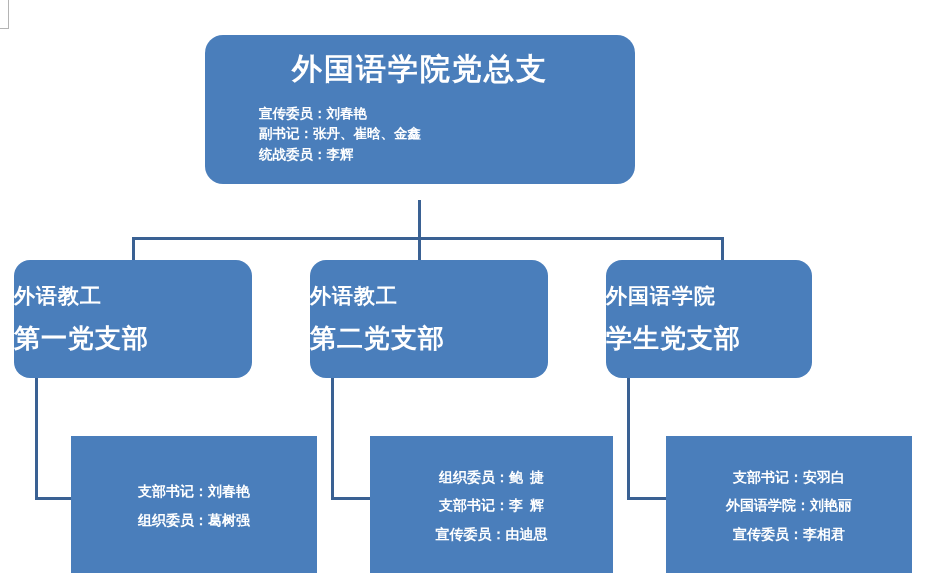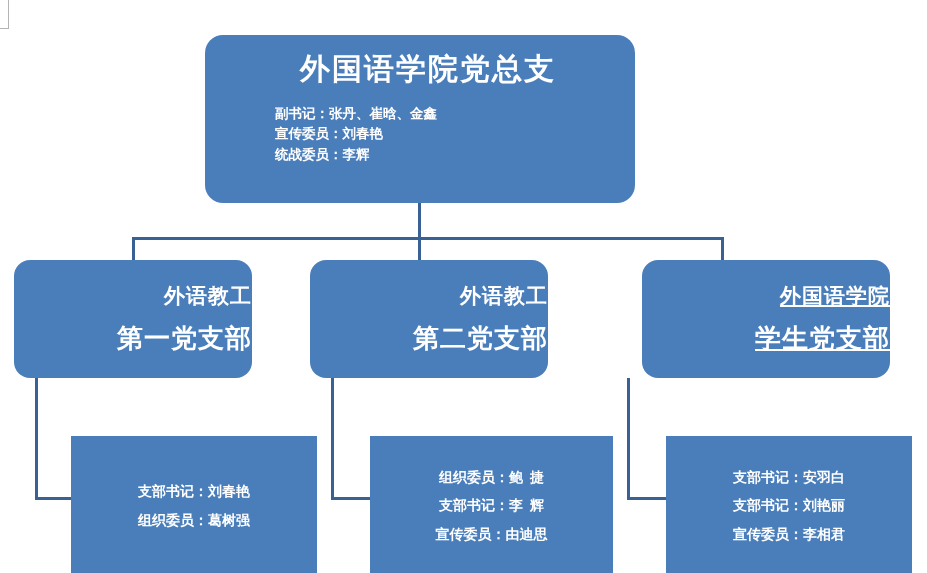--- a/index.html
+++ b/index.html
@@ -57,23 +57,23 @@
   }
   .node.rounded {
     border-radius: 16px;
   }
 
   
   #node-root {
     left: 205px;
     top: 35px;
     width: 430px;
-    height: 168px;
+    height: 149px;
     border-radius: 18px;
-    padding: 14px 22px 0 38px;
+    padding: 14px 22px 0 22px;
   }
   .root-title {
     text-align: center;
     font-size: 30px;
     font-weight: bold;
     letter-spacing: 2px;
     line-height: 1.35;
     margin-bottom: 14px;
   }
   .root-roles {
@@ -87,39 +87,39 @@
   .root-roles-col {
     white-space: nowrap;
   }
 
   
   .branch {
     top: 260px;
     height: 118px;
     display: flex;
     flex-direction: column;
-    align-items: flex-end;
+    align-items: flex-start;
     justify-content: center;
   }
   .branch .l1 {
     font-size: 21px;
     font-weight: bold;
     letter-spacing: 1px;
     line-height: 1.2;
     margin-bottom: 14px;
   }
   .branch .l2 {
     font-size: 26px;
     font-weight: bold;
     letter-spacing: 1px;
     line-height: 1.2;
   }
   #node-branch-1 { left: 14px;  width: 238px; }
   #node-branch-2 { left: 310px; width: 238px; }
-  #node-branch-3 { left: 642px; width: 248px; text-decoration: underline; }
+  #node-branch-3 { left: 606px; width: 206px; }
 
   
   .leaf {
     top: 436px;
     height: 137px;
     display: flex;
     flex-direction: column;
     justify-content: center;
     padding-top: 4px;
     box-sizing: border-box;
@@ -169,22 +169,22 @@
   <div class="line" id="line-elbow-1-h"></div>
   <div class="line" id="line-elbow-2-v"></div>
   <div class="line" id="line-elbow-2-h"></div>
   <div class="line" id="line-elbow-3-v"></div>
   <div class="line" id="line-elbow-3-h"></div>
 
   <div class="node rounded" id="node-root">
     <div class="root-title">外国语学院党总支</div>
     <div class="root-roles">
       <div class="root-roles-col">
+        <div>宣传委员：刘春艳</div>
         <div>副书记：张丹、崔晗、金鑫</div>
-        <div>宣传委员：刘春艳</div>
         <div>统战委员：李辉</div>
       </div>
     </div>
   </div>
 
   <div class="node rounded branch" id="node-branch-1">
     <div class="l1">外语教工</div>
     <div class="l2">第一党支部</div>
   </div>
   <div class="node rounded branch" id="node-branch-2">
@@ -200,17 +200,17 @@
     <div class="row">支部书记：刘春艳</div>
     <div class="row">组织委员：葛树强</div>
   </div>
   <div class="node leaf" id="node-leaf-2">
     <div class="row">组织委员：鲍  捷</div>
     <div class="row">支部书记：李  辉</div>
     <div class="row">宣传委员：由迪思</div>
   </div>
   <div class="node leaf" id="node-leaf-3">
     <div class="row">支部书记：安羽白</div>
-    <div class="row">支部书记：刘艳丽</div>
+    <div class="row">外国语学院：刘艳丽</div>
     <div class="row">宣传委员：李相君</div>
   </div>
 
 </div>
 
 </body></html>

